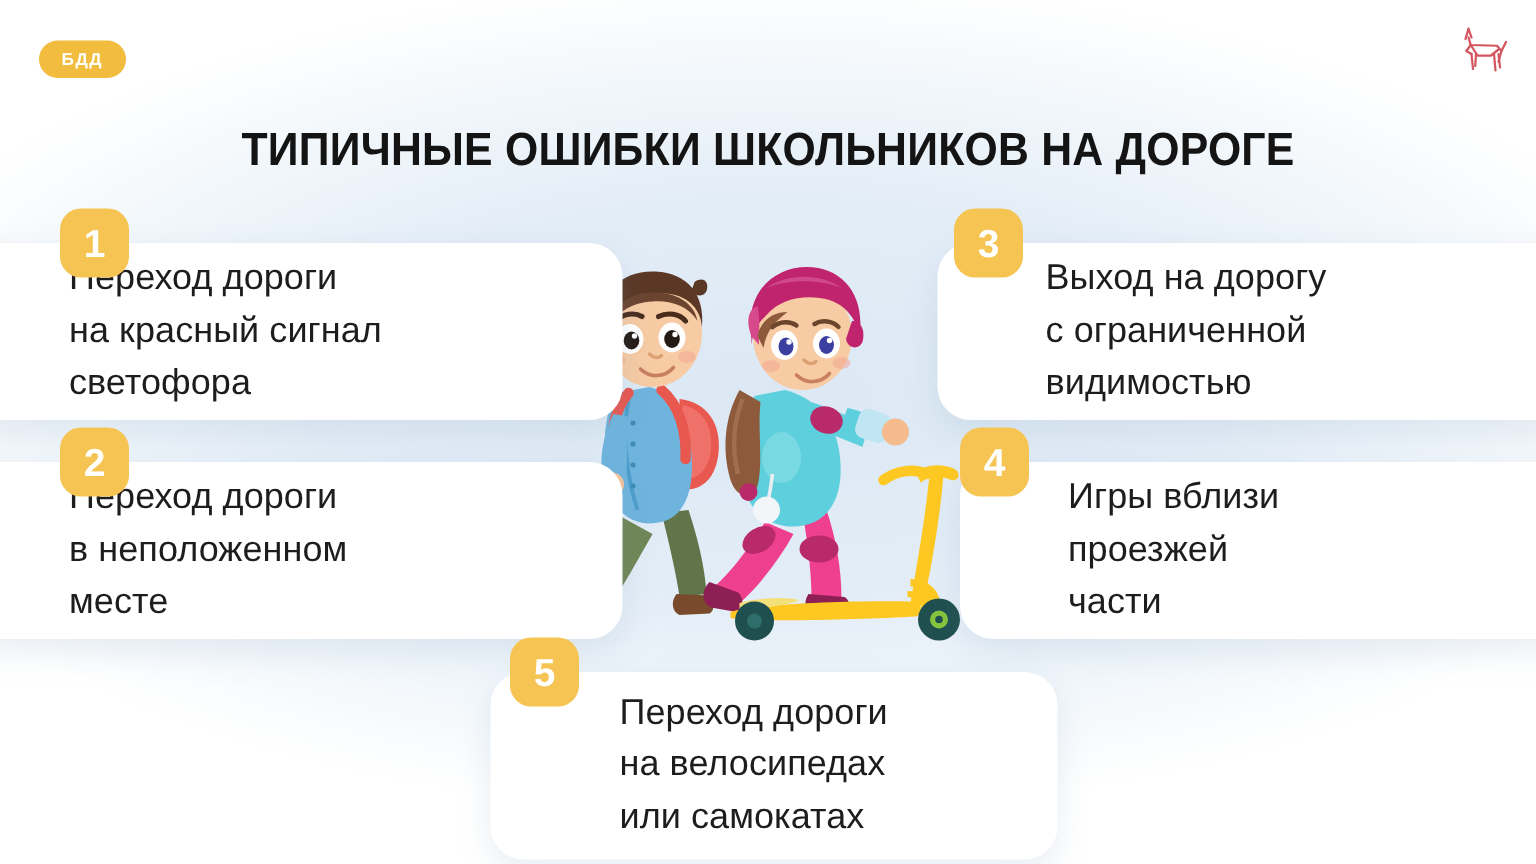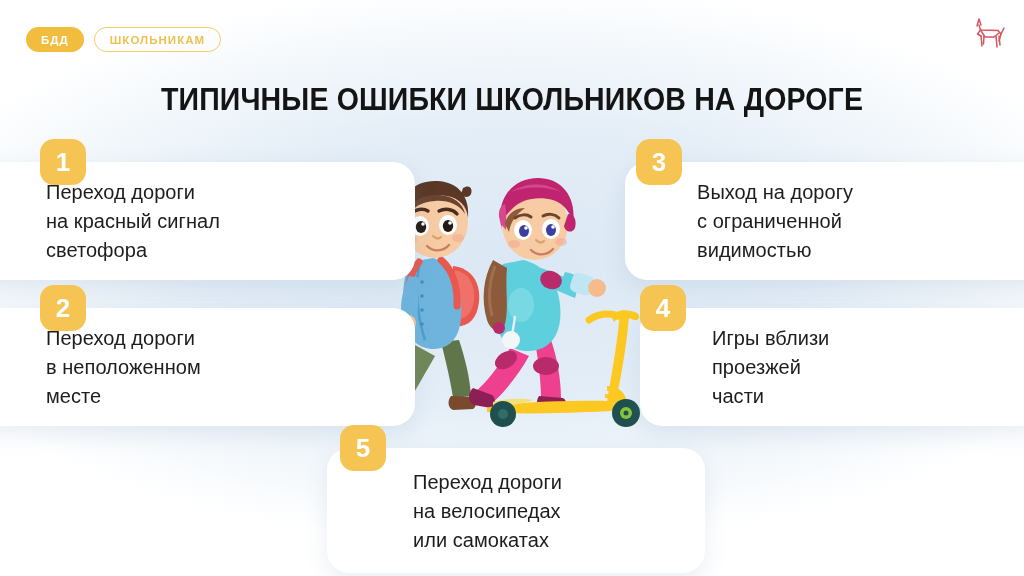--- a/index.html
+++ b/index.html
@@ -42,21 +42,21 @@
   .illo { position:absolute; left:375px; top:170px; width:300px; height:265px; z-index:2; }
 
   
   .card {
     position:absolute; background:#ffffff; border-radius:22px;
     box-shadow:0 8px 22px rgba(120,150,180,.16);
     z-index:4;
   }
   .card .ctext {
     position:absolute; left:86px; top:50%; transform:translateY(-50%);
-    color:#1d1d1d; font-size:20px; line-height:1.45; white-space:pre-line;
+    color:#1d1d1d; font-size:24px; line-height:1.45; white-space:pre-line;
     letter-spacing:.002em;
   }
   .card.right .ctext { left:72px; }
   .card.bottom .ctext { left:86px; }
 
   .badge {
     position:absolute; width:46px; height:46px; border-radius:14px;
     background:#f5c452; color:#ffffff;
     display:flex; align-items:center; justify-content:center;
     font-size:26px; font-weight:700; z-index:6;
@@ -75,21 +75,20 @@
   #card-5 { left:327px;  top:448px; width:378px; height:125px; }
   #badge-5{ left:340px;  top:425px; }
 </style>
 </head>
 <body>
 
 <div id="stage">
 
   <div class="tags">
     <div class="tag tag-filled">БДД</div>
-    <div class="tag tag-outline">ШКОЛЬНИКАМ</div>
   </div>
 
   <div class="logo">
     <svg viewBox="0 0 38 42" width="38" height="42" aria-hidden="true">
       <g fill="none" stroke="#d4555f" stroke-width="1.5" stroke-linecap="round" stroke-linejoin="round">
         <path d="M9 12 L11 5 L13 11"></path>
         <path d="M11 11 L12.5 16 L30 16.5 L33 20 L31 27"></path>
         <path d="M12.5 16 L9.5 20 L13 22"></path>
         <path d="M13 22 L14 32 M16 22 L15.5 30"></path>
         <path d="M28 22 L29 33 M31 22 L32 31"></path>

